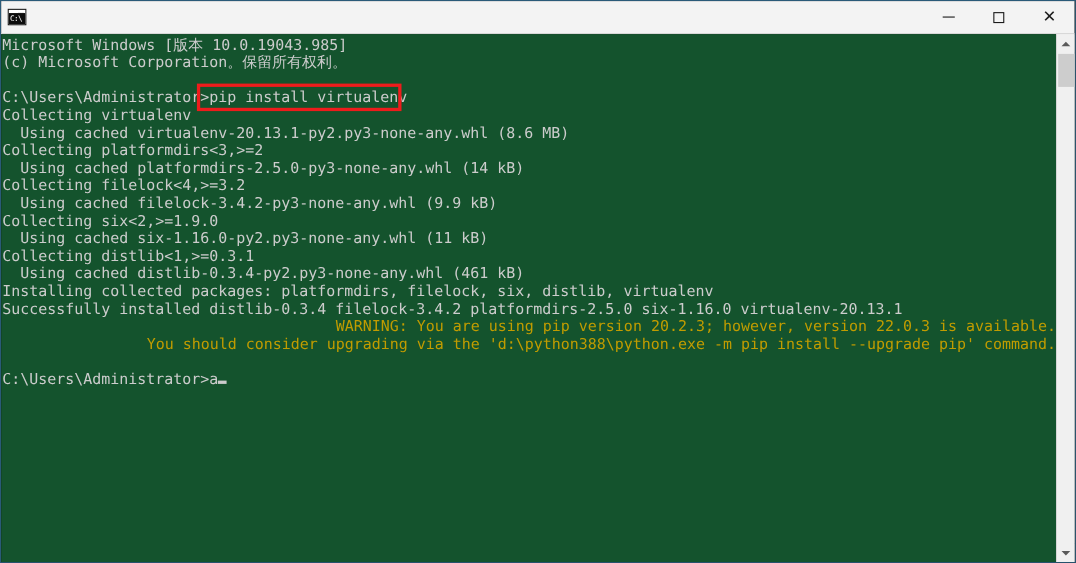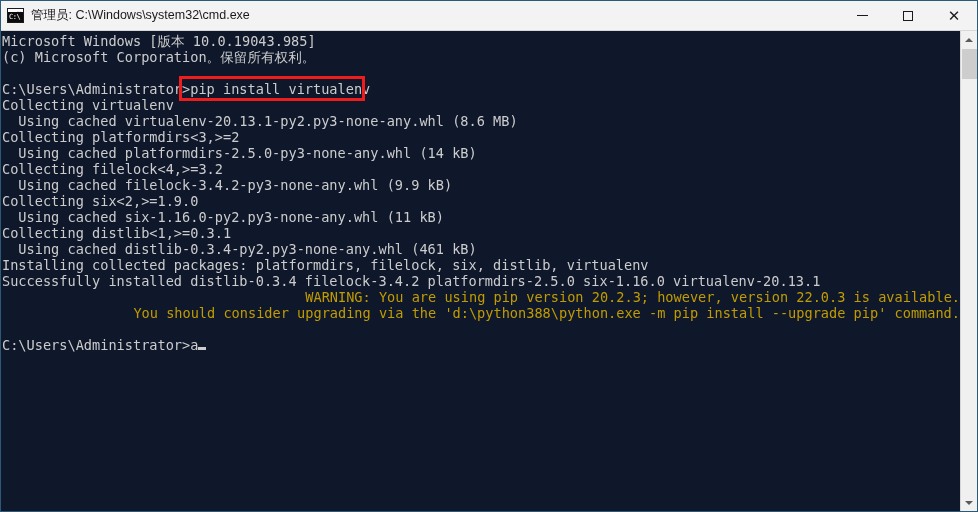--- a/index.html
+++ b/index.html
@@ -126,21 +126,21 @@
     color: #1a1a1a;
   }
 
   
   #console {
     position: absolute;
     top: 30px;
     left: 0;
     right: 17px;
     bottom: 0;
-    background: #0f172a;
+    background: #14532d;
     overflow: hidden;
     padding: 2px 0 0 1px;
     box-sizing: border-box;
   }
   #lines {
     font-family: "DejaVu Sans Mono", monospace;
     font-size: 13.6px;
     line-height: 16px;
     white-space: pre;
     color: #cccccc;
@@ -228,21 +228,20 @@
 
 <div id="window">
 
   <div id="titlebar">
     <div id="title-left">
       <span id="app-icon">
         <span class="ic-bar"></span>
         <span class="ic-dots">···</span>
         <span class="ic-body">C:\</span>
       </span>
-      <span id="title-text">管理员: C:\Windows\system32\cmd.exe</span>
     </div>
     <div id="window-controls">
       <button class="wc-btn" id="btn-min">
         <span class="gl-min"></span>
       </button>
       <button class="wc-btn" id="btn-max">
         <span class="gl-max"></span>
       </button>
       <button class="wc-btn" id="btn-close">
         <span class="gl-close">✕</span>

